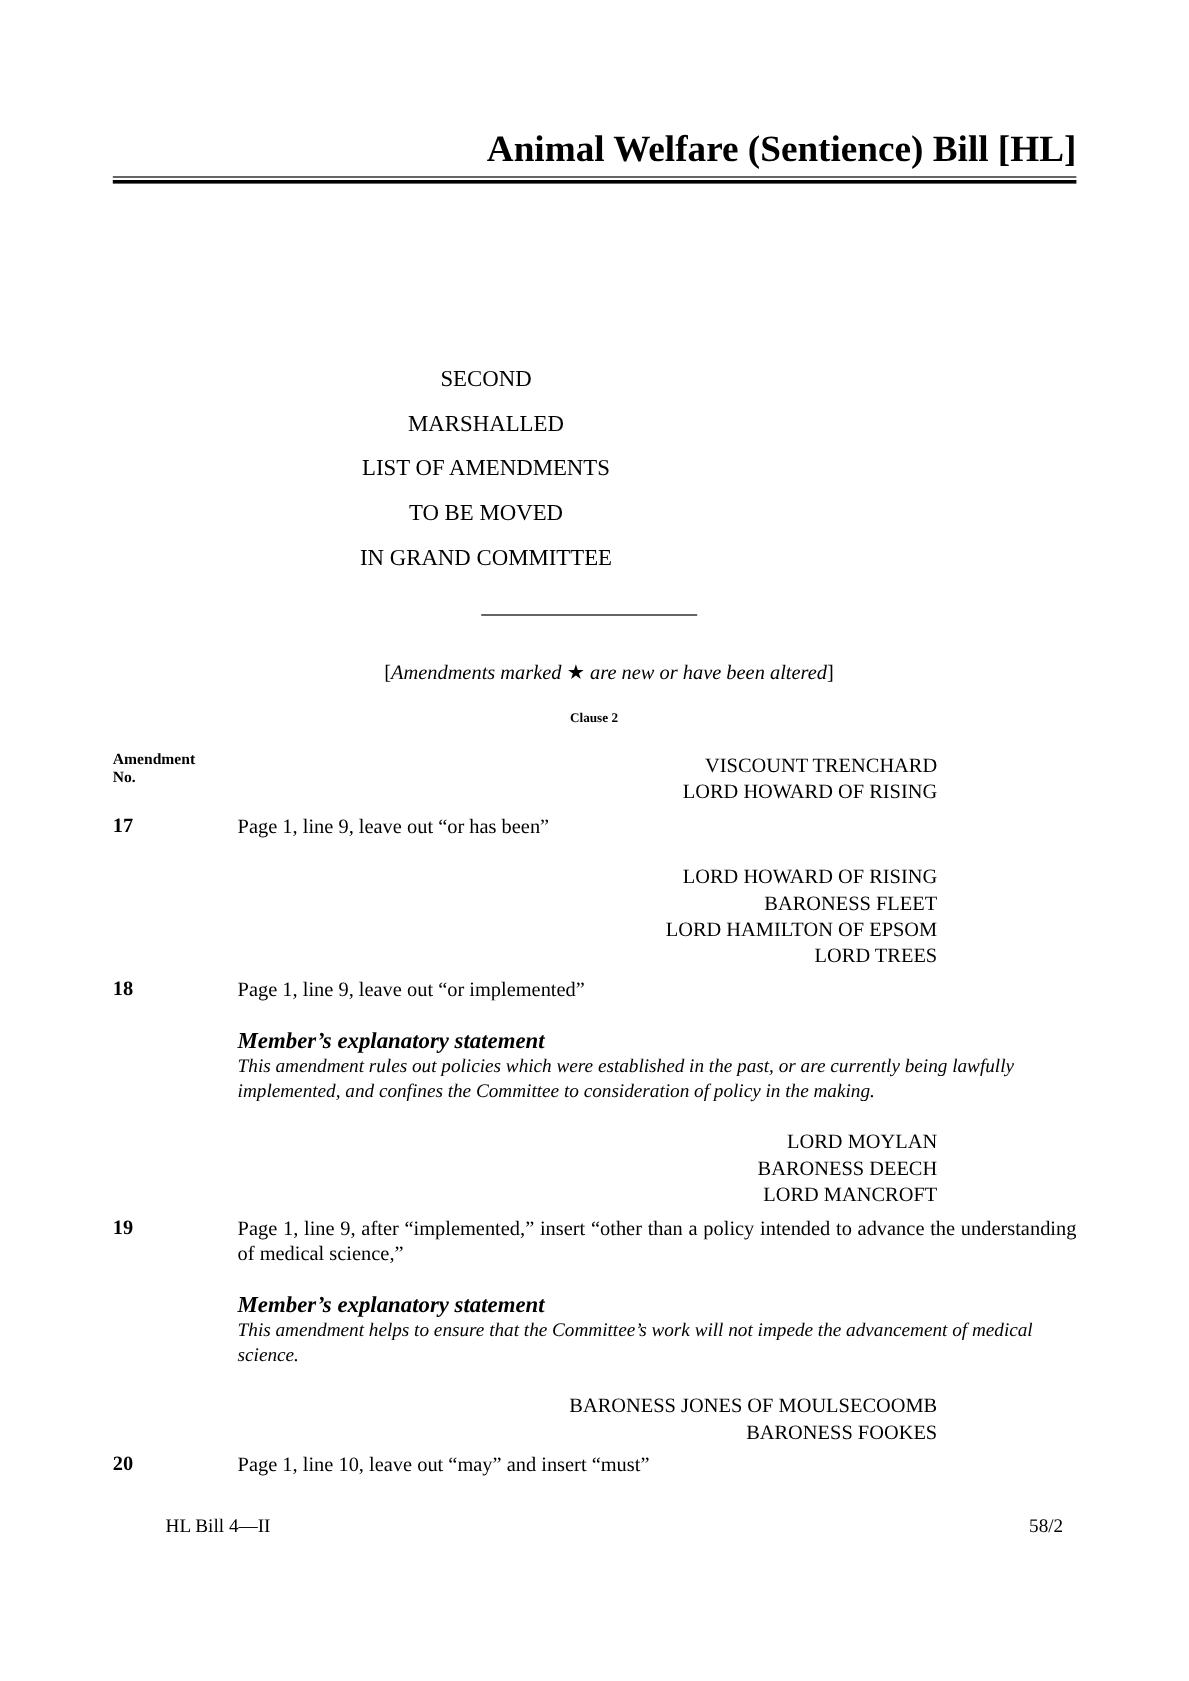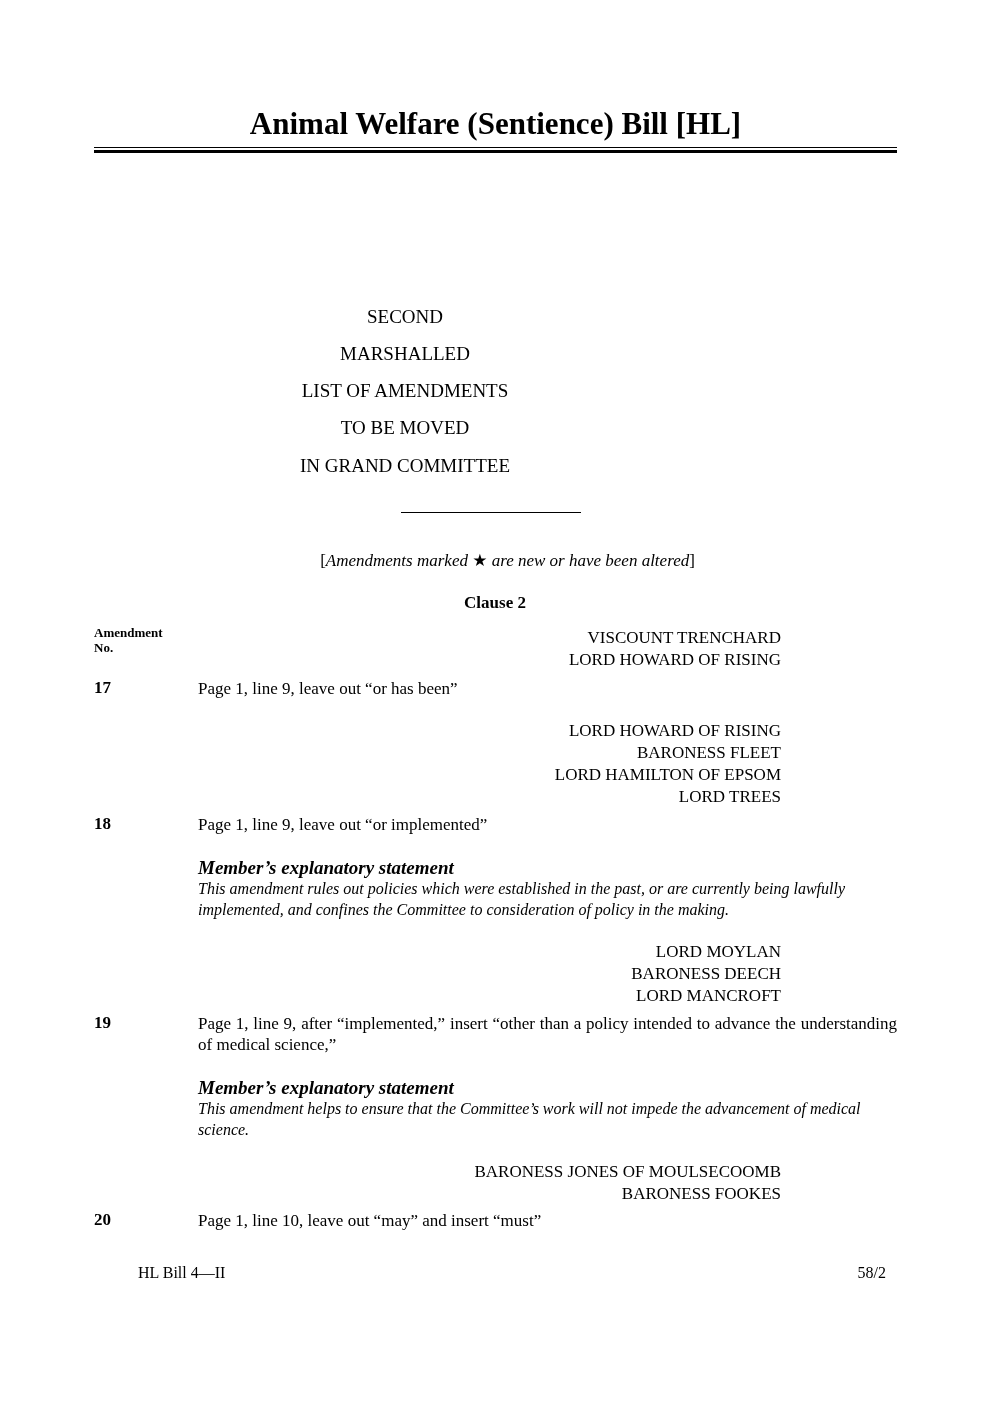--- a/index.html
+++ b/index.html
@@ -1,26 +1,26 @@
 <!DOCTYPE html>
 <html><head>
   <meta charset="utf-8">
   <style>
     html, body { margin: 0; padding: 0; background: #ffffff; }
     body { width: 991px; height: 1401px; position: relative; font-family: "Liberation Serif", "DejaVu Serif", serif; color: #000; }
     .page { position: absolute; left: 0; top: 0; width: 991px; height: 1401px; }
-    .title { position: absolute; left: 94px; width: 803px; top: 106px; text-align: center; font-size: 31px; font-weight: bold; letter-spacing: 0px; }
+    .title { position: absolute; left: 94px; width: 803px; top: 106px; text-align: right; font-size: 31px; font-weight: bold; letter-spacing: 0px; }
     .rule1 { position: absolute; left: 94px; width: 803px; top: 147px; height: 1px; background: #000; }
     .rule2 { position: absolute; left: 94px; width: 803px; top: 150px; height: 3px; background: #000; }
     .heading-line { position: absolute; left: 0; width: 810px; text-align: center; font-size: 19px; }
     .short-rule { position: absolute; left: 401px; width: 180px; top: 512px; height: 1px; background: #000; }
     .note { position: absolute; left: 0; width: 991px; top: 550px; text-align: center; font-size: 17px; padding-left: 12px; }
     .note i { font-style: italic; }
     .amend-hdr { position: absolute; left: 94px; top: 625px; font-size: 13px; font-weight: bold; line-height: 15px; }
-    .clause { position: absolute; left: 198px; width: 594px; top: 593px; text-align: center; font-size: 17px; font-weight: bold; }
+    .clause { position: absolute; left: 198px; width: 594px; top: 593px; text-align: center; font-size: 11px; font-weight: bold; }
     .names { position: absolute; left: 187px; width: 594px; text-align: right; font-size: 17px; line-height: 22px; }
     .num { position: absolute; left: 94px; font-size: 17px; font-weight: bold; }
     .text { position: absolute; left: 198px; width: 699px; font-size: 17px; line-height: 21px; text-align: justify; }
     .stmt-title { position: absolute; left: 198px; font-size: 19px; font-weight: bold; font-style: italic; }
     .stmt { position: absolute; left: 198px; width: 699px; font-size: 16px; font-style: italic; line-height: 21px; }
     .footer-left { position: absolute; left: 94px; top: 1264px; font-size: 16px; margin-left: 44px; }
     .footer-right { position: absolute; right: 105px; top: 1264px; font-size: 16px; }
   </style>
 </head>
 <body>

